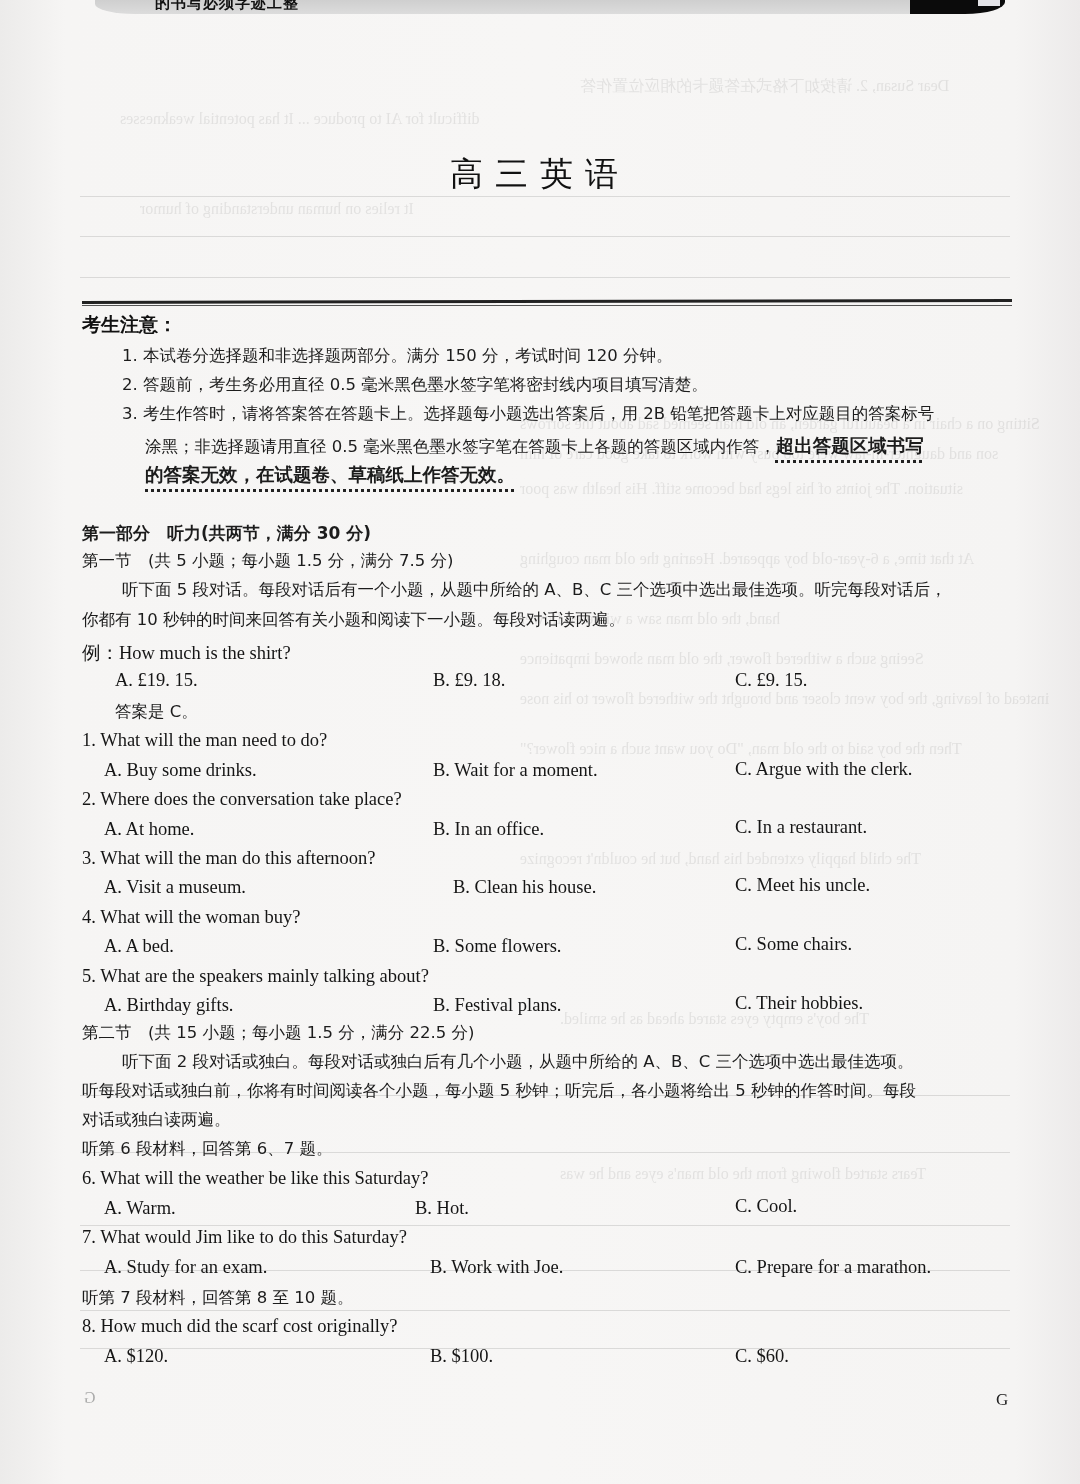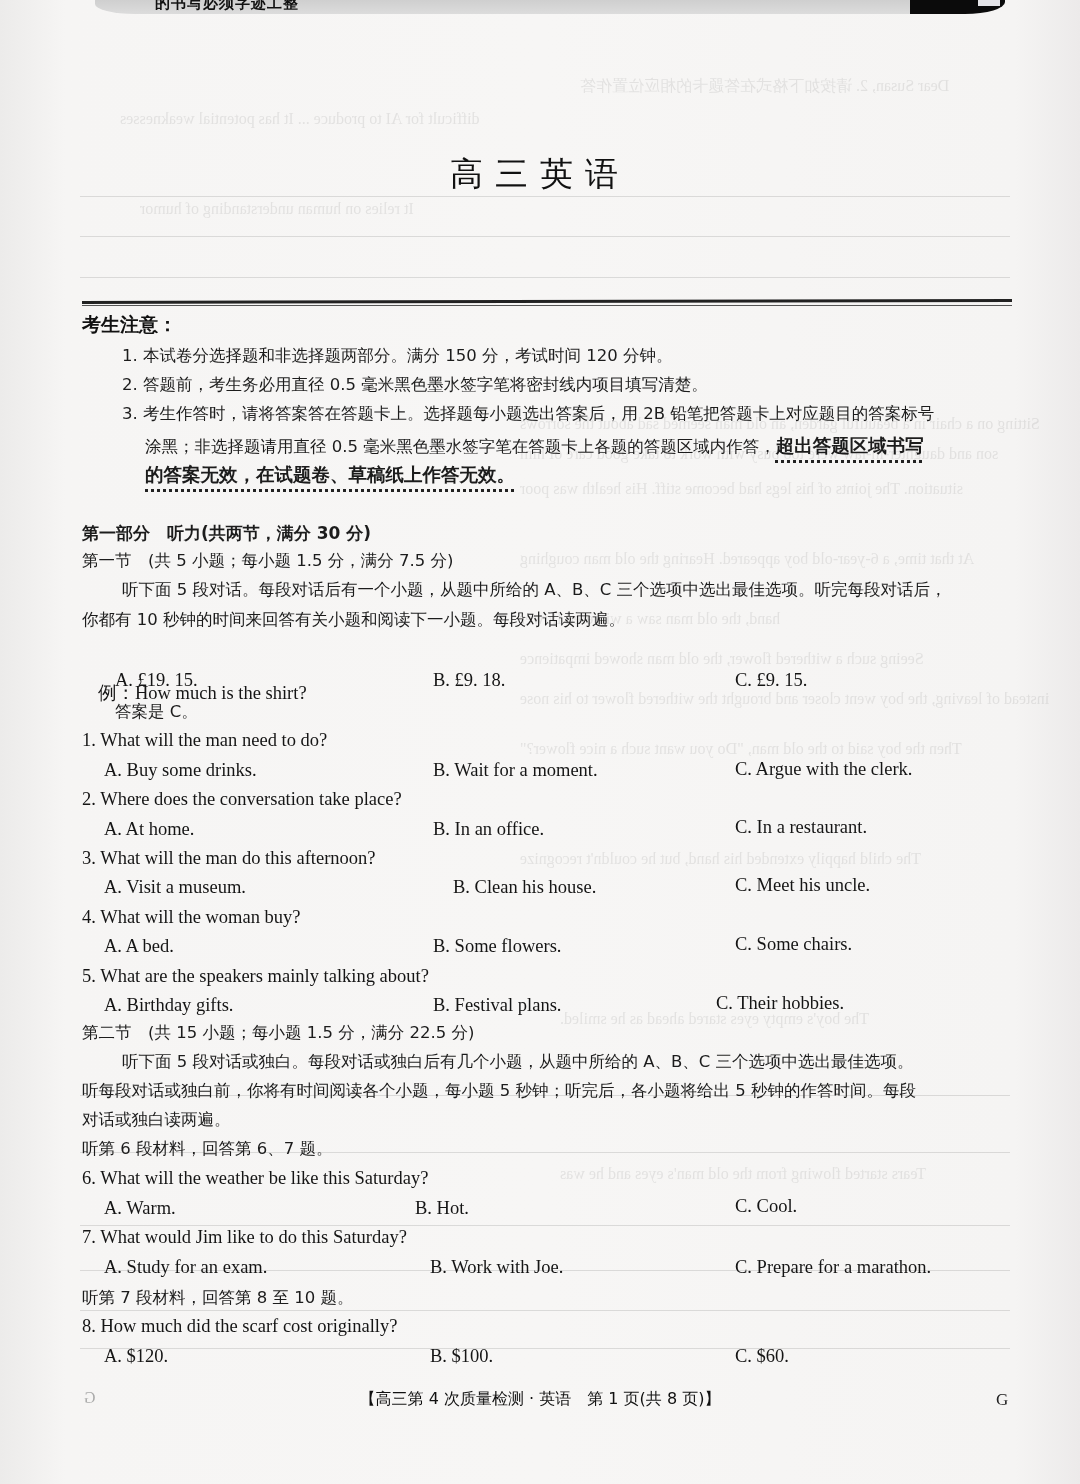--- a/index.html
+++ b/index.html
@@ -139,21 +139,21 @@
       <span class="emph-dots cn-b">的答案无效，在试题卷、草稿纸上作答无效。</span>
     </div>
   </div>
 
   <div class="block" style="top:522px;">
     <div class="line cn cn-b" style="left:0;top:0;font-size:17px;">第一部分　听力(共两节，满分 30 分)</div>
     <div class="line cn" style="left:0;top:28px;">第一节　(共 5 小题；每小题 1.5 分，满分 7.5 分)</div>
     <div class="line cn" style="left:40px;top:57px;">听下面 5 段对话。每段对话后有一个小题，从题中所给的 A、B、C 三个选项中选出最佳选项。听完每段对话后，</div>
     <div class="line cn" style="left:0;top:87px;">你都有 10 秒钟的时间来回答有关小题和阅读下一小题。每段对话读两遍。</div>
 
-    <div class="line en" style="left:16px;top:118px;margin-top:40px;">例：How much is the shirt?</div>
+    <div class="line en" style="left:0;top:118px;">例：How much is the shirt?</div>
     <div class="opt en" style="left:33px;top:148px;">A. £19. 15.</div>
     <div class="opt en" style="left:351px;top:148px;">B. £9. 18.</div>
     <div class="opt en" style="left:653px;top:148px;text-align:right;">C. £9. 15.</div>
     <div class="line cn" style="left:33px;top:179px;">答案是 C。</div>
   </div>
 
   <div class="block" style="top:730px;">
     <div>
       <div class="line en" style="left:0;top:0;">1. What will the man need to do?</div>
       <div class="opt en" style="left:22px;top:30px;">A. Buy some drinks.</div>
@@ -175,27 +175,27 @@
     <div>
       <div class="line en" style="left:0;top:177px;">4. What will the woman buy?</div>
       <div class="opt en" style="left:22px;top:206px;">A. A bed.</div>
       <div class="opt en" style="left:351px;top:206px;">B. Some flowers.</div>
       <div class="opt en" style="left:653px;top:204px;">C. Some chairs.</div>
     </div>
     <div>
       <div class="line en" style="left:0;top:236px;">5. What are the speakers mainly talking about?</div>
       <div class="opt en" style="left:22px;top:265px;">A. Birthday gifts.</div>
       <div class="opt en" style="left:351px;top:265px;">B. Festival plans.</div>
-      <div class="opt en" style="left:634px;top:263px;">C. Their hobbies.</div>
+      <div class="opt en" style="left:653px;top:263px;">C. Their hobbies.</div>
     </div>
   </div>
 
   <div class="block" style="top:1022px;">
     <div class="line cn" style="left:0;top:0;">第二节　(共 15 小题；每小题 1.5 分，满分 22.5 分)</div>
-    <div class="line cn" style="left:40px;top:29px;">听下面 5 段对话或独白。每段对话或独白后有几个小题，从题中所给的 A、B、C 三个选项中选出最佳选项。</div>
+    <div class="line cn" style="left:40px;top:29px;">听下面 2 段对话或独白。每段对话或独白后有几个小题，从题中所给的 A、B、C 三个选项中选出最佳选项。</div>
     <div class="line cn" style="left:0;top:58px;">听每段对话或独白前，你将有时间阅读各个小题，每小题 5 秒钟；听完后，各小题将给出 5 秒钟的作答时间。每段</div>
     <div class="line cn" style="left:0;top:87px;">对话或独白读两遍。</div>
     <div class="line cn" style="left:0;top:116px;">听第 6 段材料，回答第 6、7 题。</div>
 
     <div>
       <div class="line en" style="left:0;top:146px;">6. What will the weather be like this Saturday?</div>
       <div class="opt en" style="left:22px;top:176px;">A. Warm.</div>
       <div class="opt en" style="left:333px;top:176px;">B. Hot.</div>
       <div class="opt en" style="left:653px;top:174px;">C. Cool.</div>
     </div>
@@ -210,15 +210,14 @@
 
     <div>
       <div class="line en" style="left:0;top:294px;">8. How much did the scarf cost originally?</div>
       <div class="opt en" style="left:22px;top:324px;">A. $120.</div>
       <div class="opt en" style="left:348px;top:324px;">B. $100.</div>
       <div class="opt en" style="left:653px;top:324px;">C. $60.</div>
     </div>
   </div>
 
   <div class="footer-left-mark">G</div>
-  <div class="footer">【高三第 4 次质量检测 · 英语　第 1 页(共 8 页)】</div>
   <div class="footer-g">G</div>
 </div>
 
 </body></html>

